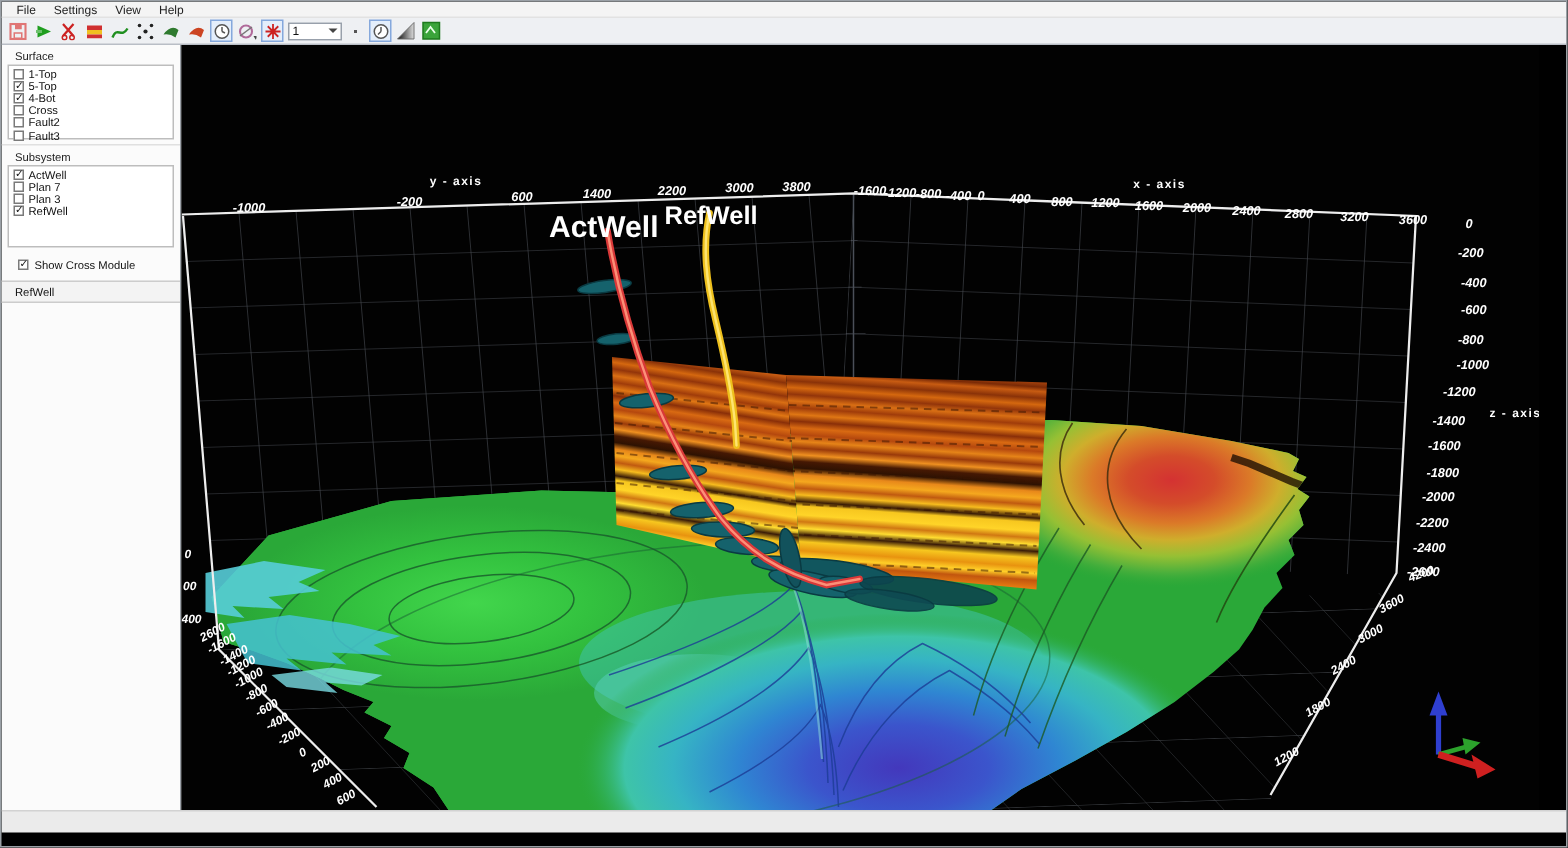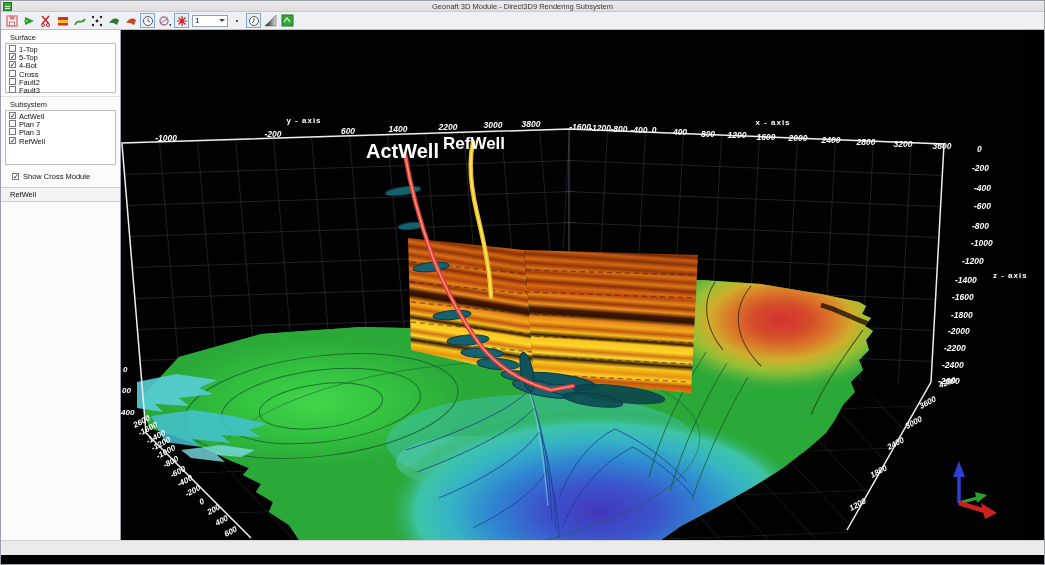--- a/index.html
+++ b/index.html
@@ -21,46 +21,48 @@
   .tb-combo .val{font-size:8px;color:#111;}
   .caret{width:0;height:0;border-left:3px solid transparent;border-right:3px solid transparent;border-top:3px solid #444;}
   .tb-sep{width:2px;height:2px;background:#555;margin:0 6px;}
   
   .bodyrow{display:flex;height:510px;}
   .sidebar{width:120px;background:#fbfbfb;border-right:1px solid #9aa0a6;font-size:7.5px;color:#111;}
   .sb-group-label{margin:3px 0 1px 9px;font-size:7.5px;color:#222;}
   .listbox{margin:0 4px;background:#fff;border:1px solid #bdbdbd;padding:1px 0;}
   .lb-surface{height:50px;}
   .lb-traj{height:55px;}
-  .lrow{display:flex;align-items:flex-start;gap:3px;padding:0 3px;height:8.2px;}
+  .lrow{display:flex;align-items:center;gap:3px;padding:0 3px;height:8.2px;}
   .cb{width:7px;height:7px;border:1px solid #7a7a7a;background:#fff;font-size:7px;line-height:6px;text-align:center;color:#111;flex:0 0 auto;}
   .sb-divider{border-top:1px solid #e0e0e0;margin-top:3px;}
   .cs-row{display:flex;align-items:center;gap:4px;margin:7px 0 0 11px;}
   .well-bar{margin:6px 0 0 0;border-top:1px solid #cccccc;border-bottom:1px solid #cccccc;background:#f3f3f3;padding:2px 0 2px 9px;}
   .viewer{position:relative;width:905px;height:510px;background:#020202;overflow:hidden;}
   .viewer svg{position:absolute;left:0;top:0;}
   
   .statusbar{height:15px;background:#ebebeb;border-top:1px solid #d2d2d2;}
   
   .tk{fill:#ffffff;font:italic 700 8.5px "Liberation Sans",sans-serif;}
   .tks{fill:#ffffff;font:italic 700 8px "Liberation Sans",sans-serif;}
   .axn{fill:#ffffff;font:700 8px "Liberation Sans",sans-serif;letter-spacing:1px;}
   .wlbl{fill:#ffffff;font:700 20px "Liberation Sans",sans-serif;}
   .wlbl2{fill:#ffffff;font:700 17px "Liberation Sans",sans-serif;}
 </style>
 </head>
 <body>
 
 <div class="window">
 
-  <div class="titlebar">
-    <div class="appicon"></div>
-    <div class="title">Geonaft 3D Module - Direct3D9 Rendering Subsystem</div>
+
+  <div class="menubar">
+    <span class="menu-item">File</span>
+    <span class="menu-item">Settings</span>
+    <span class="menu-item">View</span>
+    <span class="menu-item">Help</span>
   </div>
-
 
   <div class="toolbar">
     <span class="tbi">
         <svg width="12" height="12">
           <rect x="1" y="1" width="10" height="10" fill="none" stroke="#e07575" stroke-width="1.4"></rect>
           <rect x="4" y="1.5" width="4.5" height="3" fill="#e07575"></rect>
           <rect x="3.5" y="7" width="5" height="3.5" fill="none" stroke="#e07575"></rect>
         </svg>
       </span>
     <span class="tbi">

